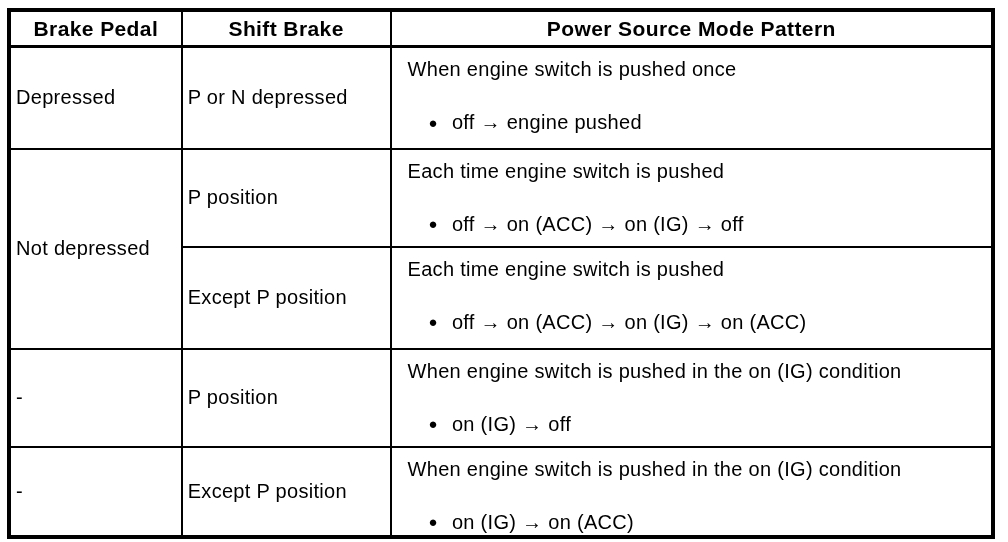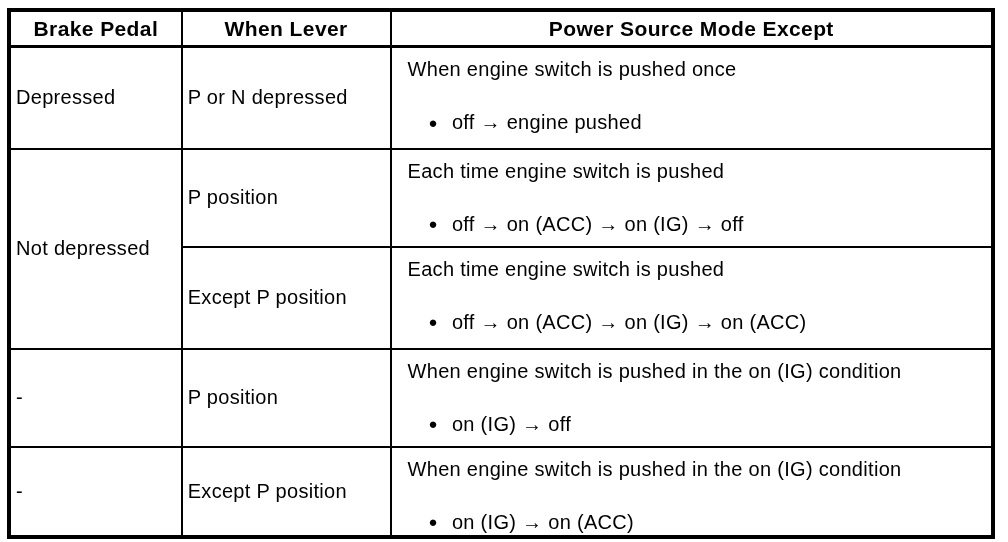--- a/index.html
+++ b/index.html
@@ -71,22 +71,22 @@
 
 <table class="psm">
   <colgroup>
     <col class="col-brake">
     <col class="col-shift">
     <col class="col-pattern">
   </colgroup>
   <thead>
     <tr>
       <th>Brake Pedal</th>
-      <th>When Lever</th>
-      <th>Power Source Mode Except</th>
+      <th>Shift Brake</th>
+      <th>Power Source Mode Pattern</th>
     </tr>
   </thead>
   <tbody>
     <tr class="r1">
       <td>Depressed</td>
       <td>P or N depressed</td>
       <td class="pattern-cell">
         <div>When engine switch is pushed once</div>
         <div class="seq">
           <span class="bullet">●</span>

